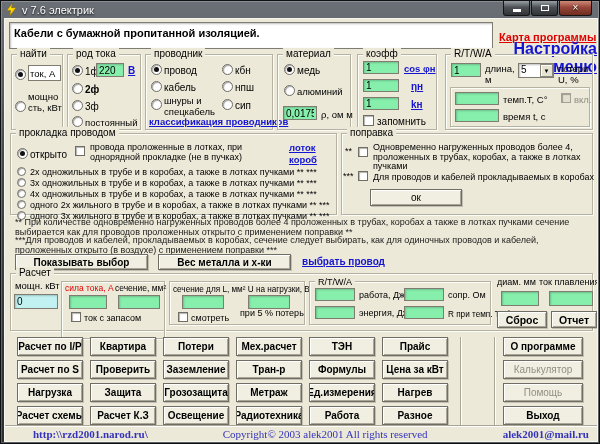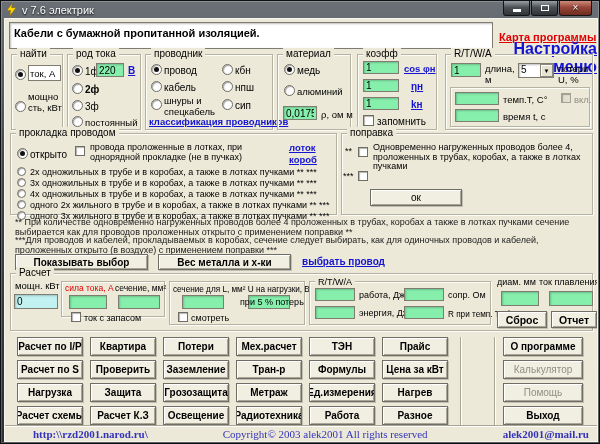--- a/index.html
+++ b/index.html
@@ -172,51 +172,52 @@
       <span class="lbl s9 nowrap" style="left:19px;top:78px;">одного 3х жильного в трубе и в коробах, а также в лотках пучками ** ***</span>
     </div>
 
     <div class="group" style="left:336px;top:114px;width:252px;height:82px;">
       <span class="legend">поправка</span>
       <span class="lbl s9" style="left:3px;top:13px;">**</span>
       <span class="check small" style="left:16px;top:13px;"></span>
       <span class="lbl s9" style="left:31px;top:9px;width:214px;">Одновременно нагруженных проводов более 4, проложенных в трубах, коробах, а также в лотках пучками</span>
       <span class="lbl s9" style="left:1px;top:38px;">***</span>
       <span class="check small" style="left:16px;top:37px;"></span>
+      <span class="lbl s9 nowrap" style="left:31px;top:39px;">Для проводов и кабелей прокладываемых в коробах</span>
       <div class="btn" style="position:absolute;left:28px;top:55px;width:92px;height:17px;font-weight:normal;">ок</div>
     </div>
 
     <div class="note" style="left:10px;top:199px;width:576px;">** При количестве одновременно нагруженных проводов более 4 проложенных в трубах, коробах а также в лотках пучками сечение выбирается как для проводов проложенных открыто с применением поправки **</div>
     <div class="note" style="left:10px;top:217px;width:576px;">***Для проводов и кабелей, прокладываемых в коробах, сечение следует выбирать, как для одиночных проводов и кабелей, проложенных открыто (в воздухе) с применением поправки ***</div>
 
     <div class="btn" style="position:absolute;left:10px;top:235px;width:133px;height:16px;">Показывать выбор</div>
     <div class="btn" style="position:absolute;left:153px;top:235px;width:133px;height:16px;">Вес металла и х-ки</div>
     <a class="abs blink" style="left:297px;top:237px;font-size:10px;">выбрать провод</a>
 
     <div class="group" style="left:5px;top:254px;width:583px;height:58px;">
       <span class="legend">Расчет</span>
       <span class="lbl nowrap" style="left:4px;top:6px;font-size:9.5px;">мощн. кВт</span>
       <input class="tf cyan" style="left: 3px; top: 20px; width: 44px; height: 15px;" value="0">
 
-      <div class="group" style="left:50px;top:7px;width:104px;height:36px;">
+      <div class="group" style="left:50px;top:7px;width:104px;height:58px;">
         <span class="lbl s85 nowrap" style="left:3px;top:2px;color:#e00000;">сила тока, А</span>
         <span class="lbl s85 nowrap" style="left:53px;top:2px;">сечение, мм²</span>
         <input class="tf" style="left: 7px; top: 13px; width: 38px; height: 14px;">
         <input class="tf" style="left: 56px; top: 13px; width: 42px; height: 14px;">
         <span class="check small" style="left:9px;top:30px;"></span>
         <span class="lbl s9 nowrap" style="left:22px;top:32px;">ток с запасом</span>
       </div>
 
       <div class="group" style="left:158px;top:7px;width:136px;height:44px;">
         <span class="lbl nowrap" style="left:3px;top:2px;font-size:8.2px;">сечение для L, мм² U на нагрузки, В</span>
         <input class="tf" style="left: 12px; top: 13px; width: 42px; height: 14px;">
         <input class="tf" style="left: 78px; top: 13px; width: 42px; height: 14px;">
         <span class="check small" style="left:8px;top:30px;"></span>
         <span class="lbl s9 nowrap" style="left:21px;top:32px;">смотреть</span>
-        <span class="lbl s9 nowrap" style="left:70px;top:16px;">при 5 % потерь</span>
+        <span class="lbl s9 nowrap" style="left:70px;top:27px;">при 5 % потерь</span>
       </div>
 
       <div class="group" style="left:298px;top:7px;width:182px;height:44px;">
         <span class="legend" style="font-size:9px;top:-6px;">R/T/W/A</span>
         <input class="tf" style="left: 5px; top: 6px; width: 40px; height: 13px;">
         <span class="lbl s9 nowrap" style="left:49px;top:9px;">работа, Дж</span>
         <input class="tf" style="left: 94px; top: 6px; width: 40px; height: 13px;">
         <span class="lbl s9 nowrap" style="left:138px;top:9px;">сопр. Ом</span>
         <input class="tf" style="left: 5px; top: 24px; width: 40px; height: 13px;">
         <span class="lbl s9 nowrap" style="left:49px;top:27px;">энергия, Дж</span>

